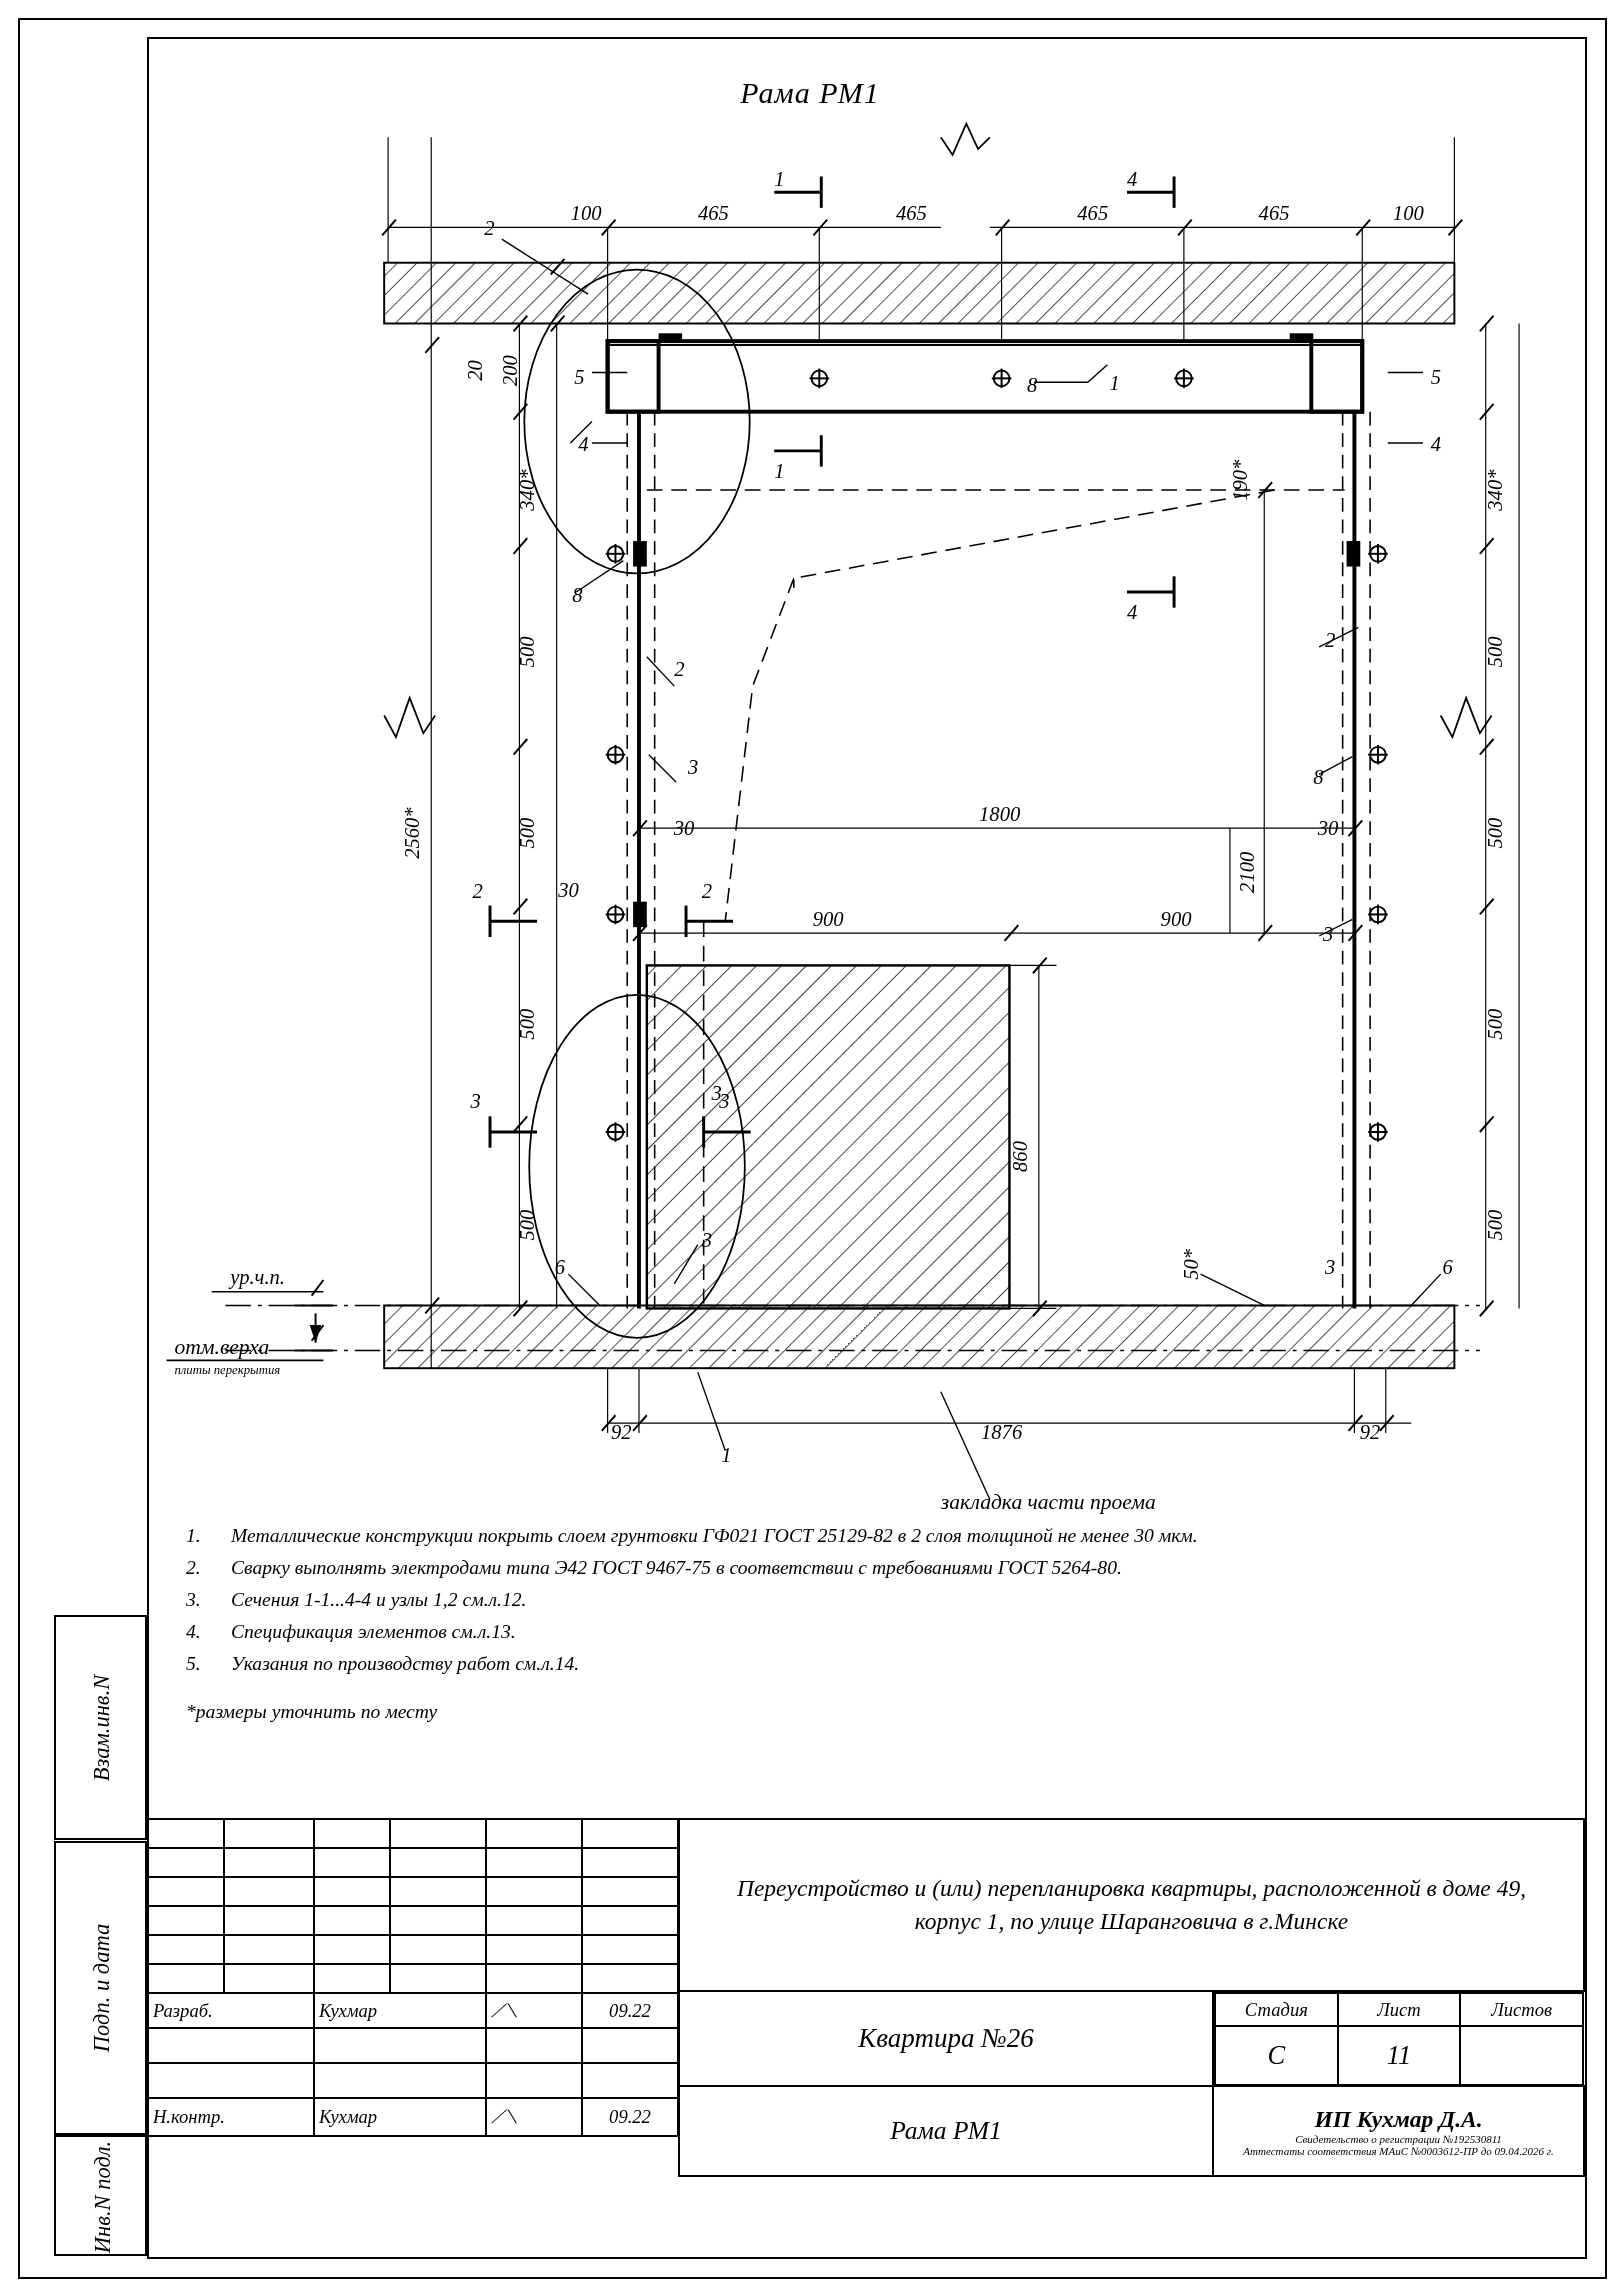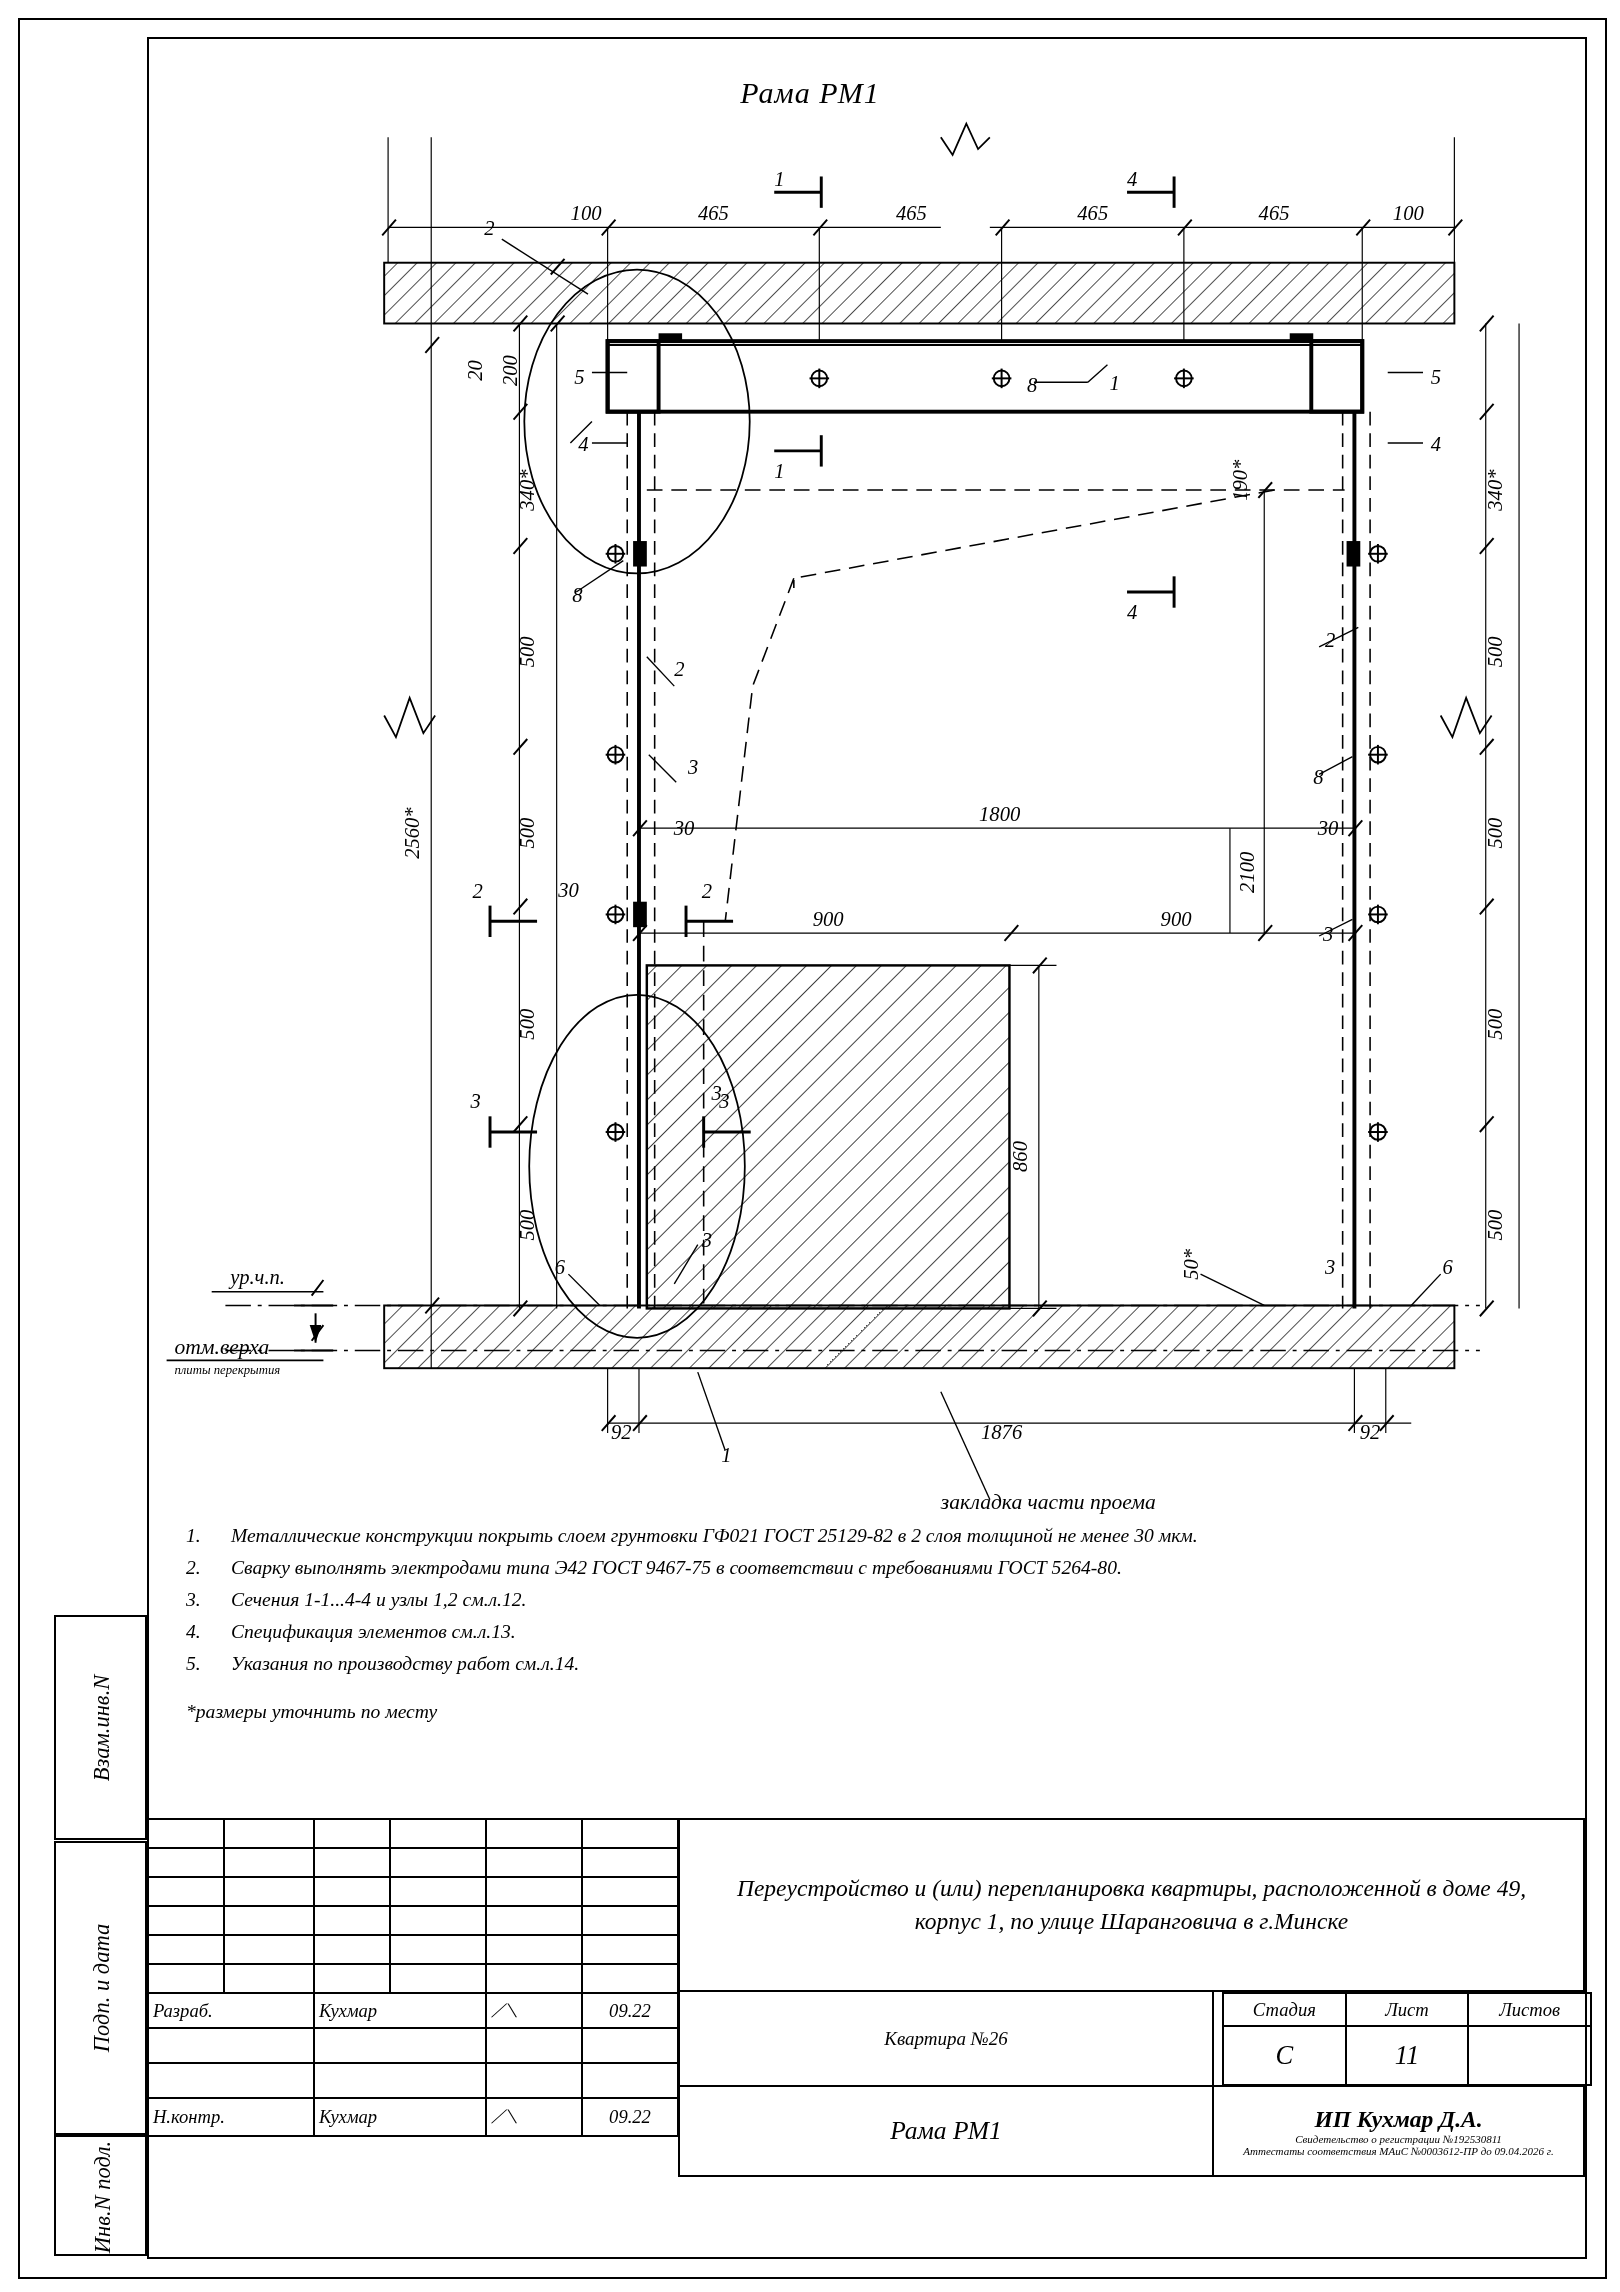--- a/index.html
+++ b/index.html
@@ -474,23 +474,23 @@
     </tr>
   </tbody>
     </table>
 
   <table class="stamp" style="left:678px;top:1818px;">
     <tbody>
         <tr>
       <td colspan="3" style="width:905px;height:172px;vertical-align:middle;text-align:center;font-size:23.5px;line-height:33px;padding:0 27.4px;">Переустройство и (или) перепланировка квартиры, расположенной в доме 49, корпус 1, по улице Шаранговича в г.Минске</td>
     </tr>
     <tr class="ctr">
-      <td rowspan="2" style="width:534px;height:45px;font-size:19px;vertical-align:middle;">Квартира №26</td>
+      <td rowspan="2" style="width:534px;height:45px;font-size:27px;vertical-align:middle;">Квартира №26</td>
       <td colspan="2" style="padding:0;border:none;">
-        <table class="stamp" style="position:relative;left:8px;top:0;border-collapse:collapse;width:370px;">
+        <table class="stamp" style="position:relative;left:0;top:0;border-collapse:collapse;width:370px;">
           <tbody>
                 <tr class="ctr">
             <td style="width:123px;height:33px;">Стадия</td>
             <td style="width:123px;">Лист</td>
             <td style="width:123px;">Листов</td>
           </tr>
           <tr class="ctr big">
             <td style="height:59px;font-size:26.5px;">С</td>
             <td style="font-size:26.5px;margin-top:38px;">11</td>
             <td></td>

